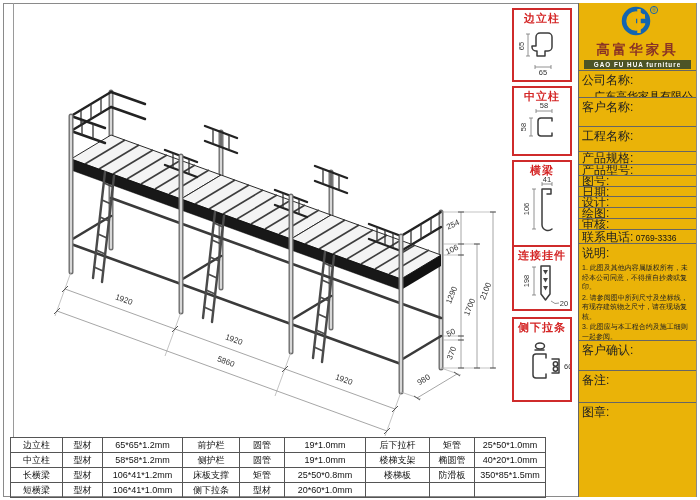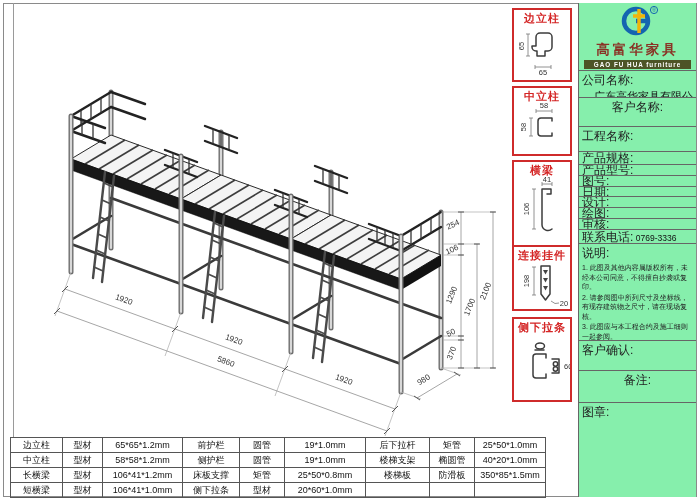--- a/index.html
+++ b/index.html
@@ -14,39 +14,39 @@
   
   .profiles{position:absolute;left:512px;top:0;width:64px;height:436px;}
   .pbox{position:absolute;left:0;width:60px;border:2px solid #cf2b2b;background:#fff;box-sizing:border-box;}
   .pbox .ptitle{color:#d42525;font-weight:bold;font-size:11px;text-align:center;line-height:14px;padding-top:1px;letter-spacing:1px;}
   .pbox svg{display:block;margin:0 auto;}
   .pshape{stroke:#3c3c3c;stroke-width:1.5;fill:none;stroke-linejoin:round;stroke-linecap:round;}
   .pdim{stroke:#777;stroke-width:0.8;fill:none;}
   .pdimtxt{font-size:7.5px;fill:#333;}
 
   
-  .tblock{position:absolute;left:578px;top:3px;width:118px;height:494px;border-left:1px solid #666;box-sizing:border-box;background:#86efac;}
+  .tblock{position:absolute;left:578px;top:3px;width:118px;height:494px;border-left:1px solid #666;box-sizing:border-box;background:#eab308;}
   .trow{position:relative;border-bottom:1px solid #666;box-sizing:border-box;padding:1px 3px;font-size:8.5px;color:#222;overflow:hidden;}
   .trow .lbl{font-size:12px;color:#222;}
   .trow .val{font-size:8.5px;color:#111;}
   .logo-area{height:68px;text-align:center;}
   .logo-cn{font-size:13.5px;font-weight:bold;color:#8a3326;letter-spacing:3px;margin-top:1px;}
   .logo-en{background:#4d5426;color:#fff;font-size:6.3px;font-weight:bold;letter-spacing:1px;line-height:9px;margin:1px 2px 0 2px;}
   .company{height:27px;}
   .company .val{display:block;margin-left:12px;font-size:11px;}
-  .customer{height:29px;text-align:center;}
+  .customer{height:29px;}
   .project{height:25px;}
   .r13{height:13px;line-height:11px;}
   .r11{height:11px;line-height:9px;font-size:8px;}
   .r10{height:10px;line-height:8px;font-size:8px;}
   .r14{height:14px;line-height:12px;}
   .notes{height:97px;font-size:7px;color:#222;}
   .notes .nitem{line-height:9.5px;margin-top:1px;}
   .confirm{height:30px;}
-  .remark{height:32px;text-align:center;}
+  .remark{height:32px;}
   .seal{height:80px;border-bottom:none;}
 
   
   .parts{position:absolute;left:10px;top:437px;border-collapse:collapse;table-layout:fixed;}
   .parts td{border:1px solid #555;font-size:9px;color:#111;text-align:center;height:14px;padding:0;overflow:hidden;white-space:nowrap;}
 
   
   .post{stroke:#6f6f6f;stroke-width:5;stroke-linecap:round;}
   .posthi{stroke:#d8d8d8;stroke-width:2.2;stroke-linecap:round;}
   .rail{stroke:#222;stroke-width:2.4;stroke-linecap:round;fill:none;}

